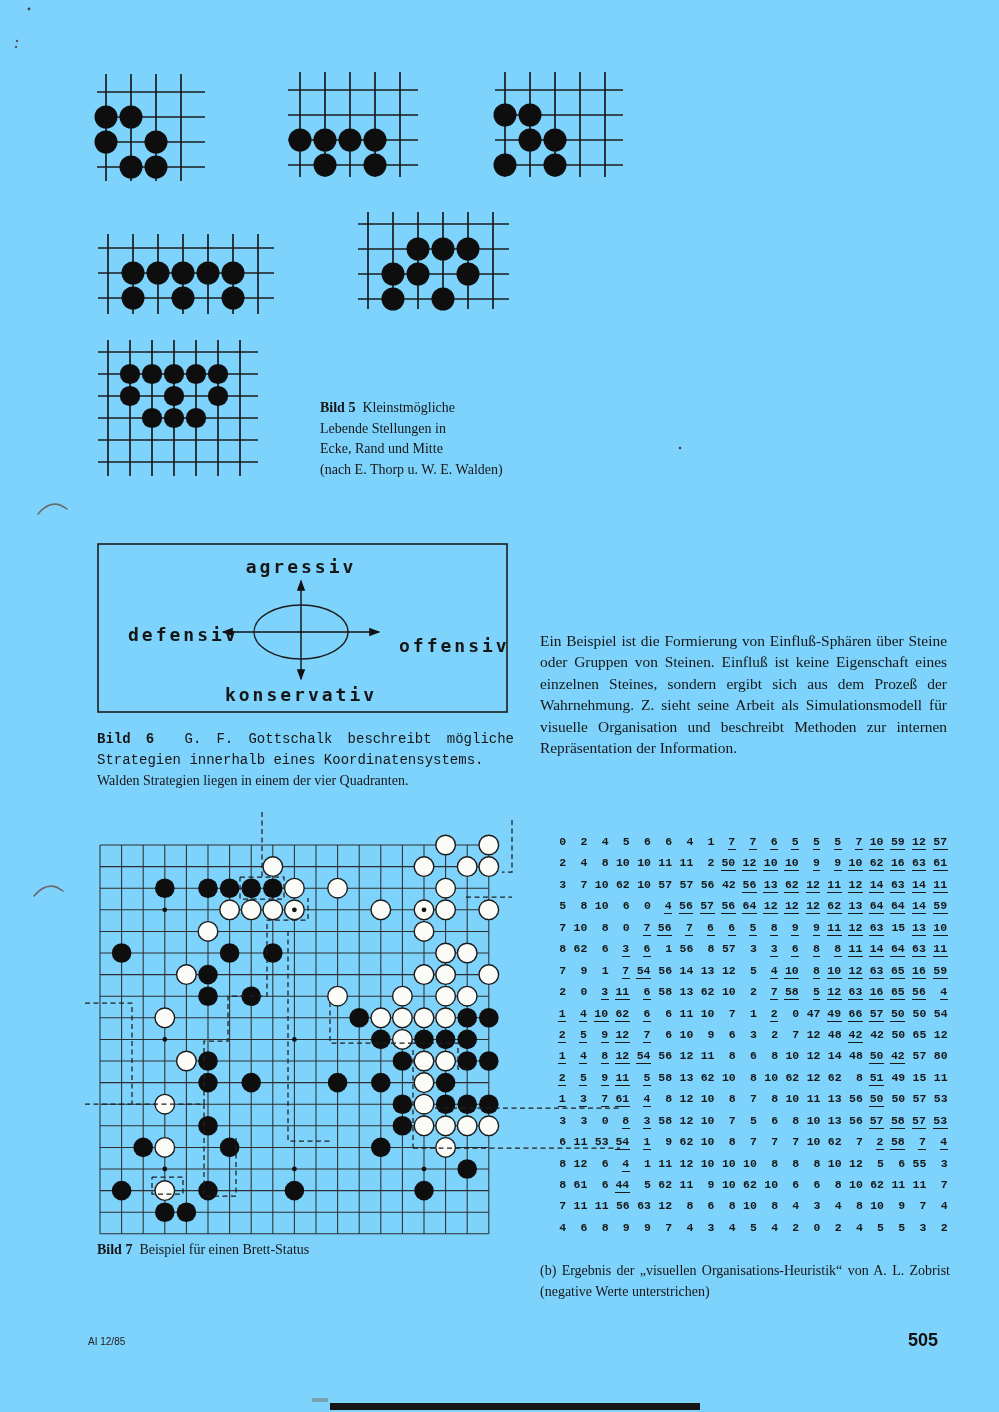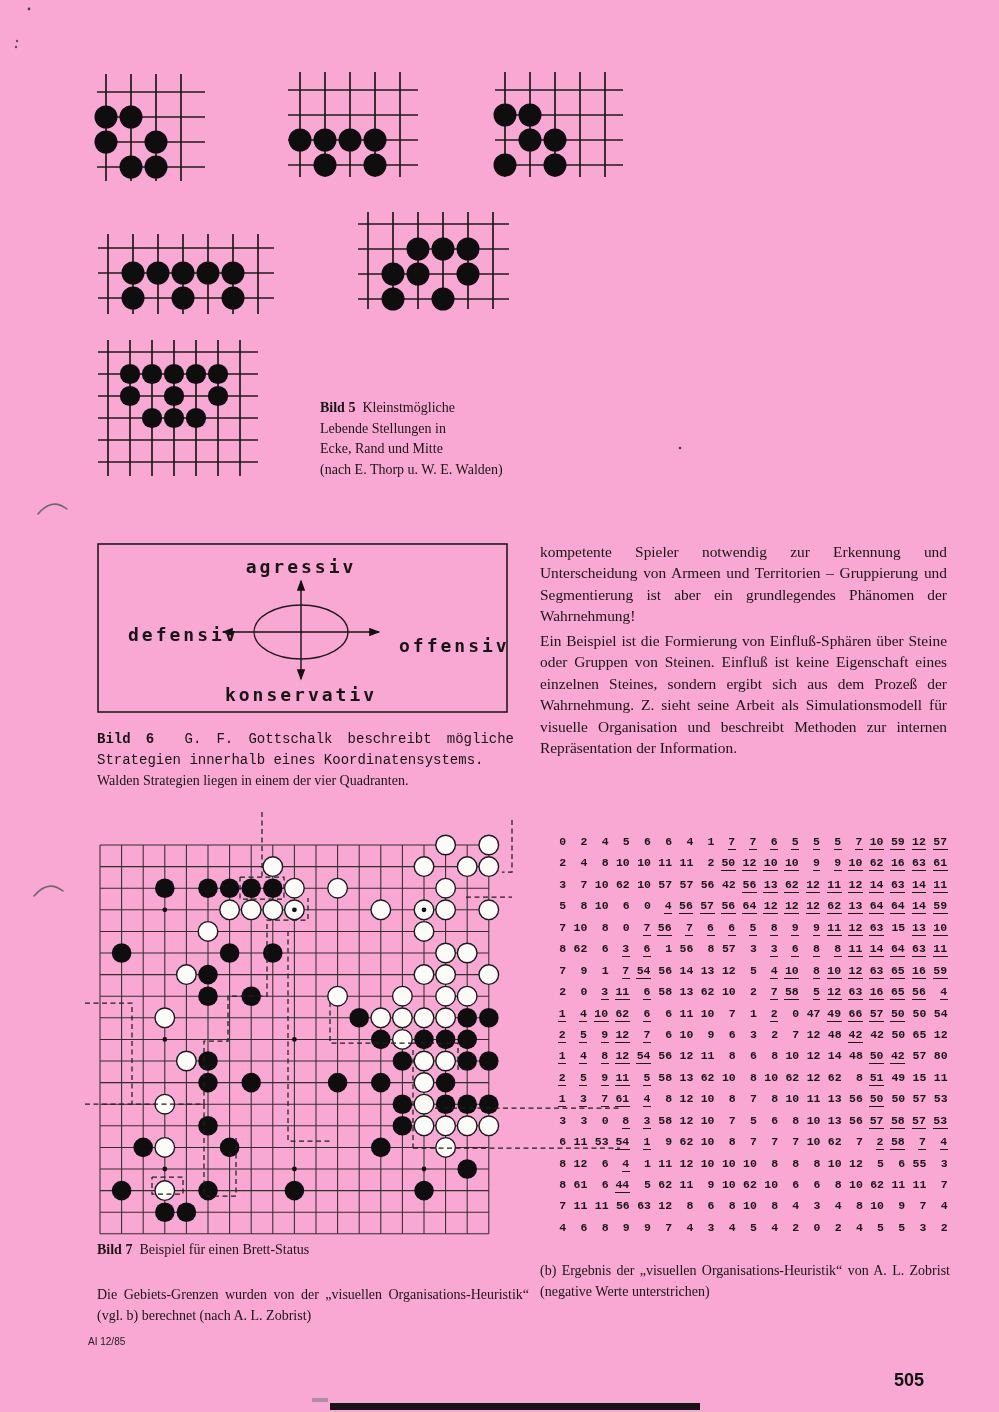--- a/index.html
+++ b/index.html
@@ -1,16 +1,16 @@
 <!DOCTYPE html>
 <html><head>
 <meta charset="utf-8">
 <style>
   html,body{margin:0;padding:0;background:#e8e8e6;}
-  .page{position:relative;width:999px;height:1412px;background:#f9a8d4;overflow:hidden;
+  .page{position:relative;width:999px;height:1412px;background:#7dd3fc;overflow:hidden;
         font-family:"Liberation Serif",serif;color:#161616;}
   .abs{position:absolute;}
   #fig-layer{position:absolute;left:0;top:0;}
   .gl5{stroke:#1b1b1b;stroke-width:1.7;}
   .glm{stroke:#2e2e2e;stroke-width:1.05;}
   .stone-b{fill:#0e0e0e;}
   .stone-w{fill:#fbfbf8;stroke:#1b1b1b;stroke-width:1.4;}
   .hoshi{fill:#111;}
   .dash{fill:none;stroke:#1f1f1f;stroke-width:1.25;stroke-dasharray:5 3.5;}
   .axis{stroke:#111;stroke-width:1.4;}
@@ -344,21 +344,20 @@
   <div class="abs mono-label" style="left:128px;top:624px;">defensiv</div>
   <div class="abs mono-label" style="left:399px;top:624px;margin-top:11px;">offensiv</div>
   <div class="abs mono-label ctr" style="left:221px;top:684px;width:160px;">konservativ</div>
 
   <div class="abs cap just" style="left:97px;top:729px;width:417px;font-family:Liberation Mono, monospace;">
     <b>Bild 6</b>&nbsp;
     <span>G. F. Gottschalk beschreibt mögliche Strategien innerhalb eines Koordinatensystems.</span>
   </div>
   <div class="abs cap" style="left:97px;top:771px;width:417px;">Walden Strategien liegen in einem der vier Quadranten.</div>
 
-  <p class="abs body-text" style="left:540px;top:541px;width:407px;">kompetente Spieler notwendig zur Erkennung und Unterscheidung von Armeen und Territorien – Gruppierung und Segmentierung ist aber ein grundlegendes Phänomen der Wahrnehmung!</p>
   <p class="abs body-text" style="left:540px;top:630px;width:407px;">Ein Beispiel ist die Formierung von Einfluß-Sphären über Steine oder Gruppen von Steinen. Einfluß ist keine Eigenschaft eines einzelnen Steines, sondern ergibt sich aus dem Prozeß der Wahrnehmung. Z. sieht seine Arbeit als Simulationsmodell für visuelle Organisation und beschreibt Methoden zur internen Repräsentation der Information.</p>
 
   <div id="grid-b" class="abs" style="left:545px;top:835px;">
       <div class="cell"><span>0</span></div>
       <div class="cell"><span>2</span></div>
       <div class="cell"><span>4</span></div>
       <div class="cell"><span>5</span></div>
       <div class="cell"><span>6</span></div>
       <div class="cell"><span>6</span></div>
       <div class="cell"><span>4</span></div>
@@ -715,20 +714,19 @@
       <div class="cell"><span>5</span></div>
       <div class="cell"><span>5</span></div>
       <div class="cell"><span>3</span></div>
       <div class="cell"><span>2</span></div>
     </div>
 
   <div class="abs cap" style="left:97px;top:1240px;width:432px;">
     <b>Bild 7</b>&nbsp;
     <span>Beispiel für einen Brett-Status</span>
   </div>
-  <div class="abs cap just" style="left:97px;top:1285px;width:432px;">Die Gebiets-Grenzen wurden von der „visuellen Organisations-Heuristik“ (vgl. b) berechnet (nach A. L. Zobrist)</div>
 
   <div class="abs cap just" style="left:540px;top:1261px;width:410px;">(b) Ergebnis der „visuellen Organisations-Heuristik“ von A. L. Zobrist (negative Werte unterstrichen)</div>
 
   <div class="abs footer-left" style="left:88px;top:1336px;">AI 12/85</div>
-  <div class="abs footer-page" style="left:880px;top:1330px;width:58px;text-align:center;margin-top:40px;">505</div>
+  <div class="abs footer-page" style="left:880px;top:1330px;width:58px;text-align:right;">505</div>
 
 </div>
 
 </body></html>

